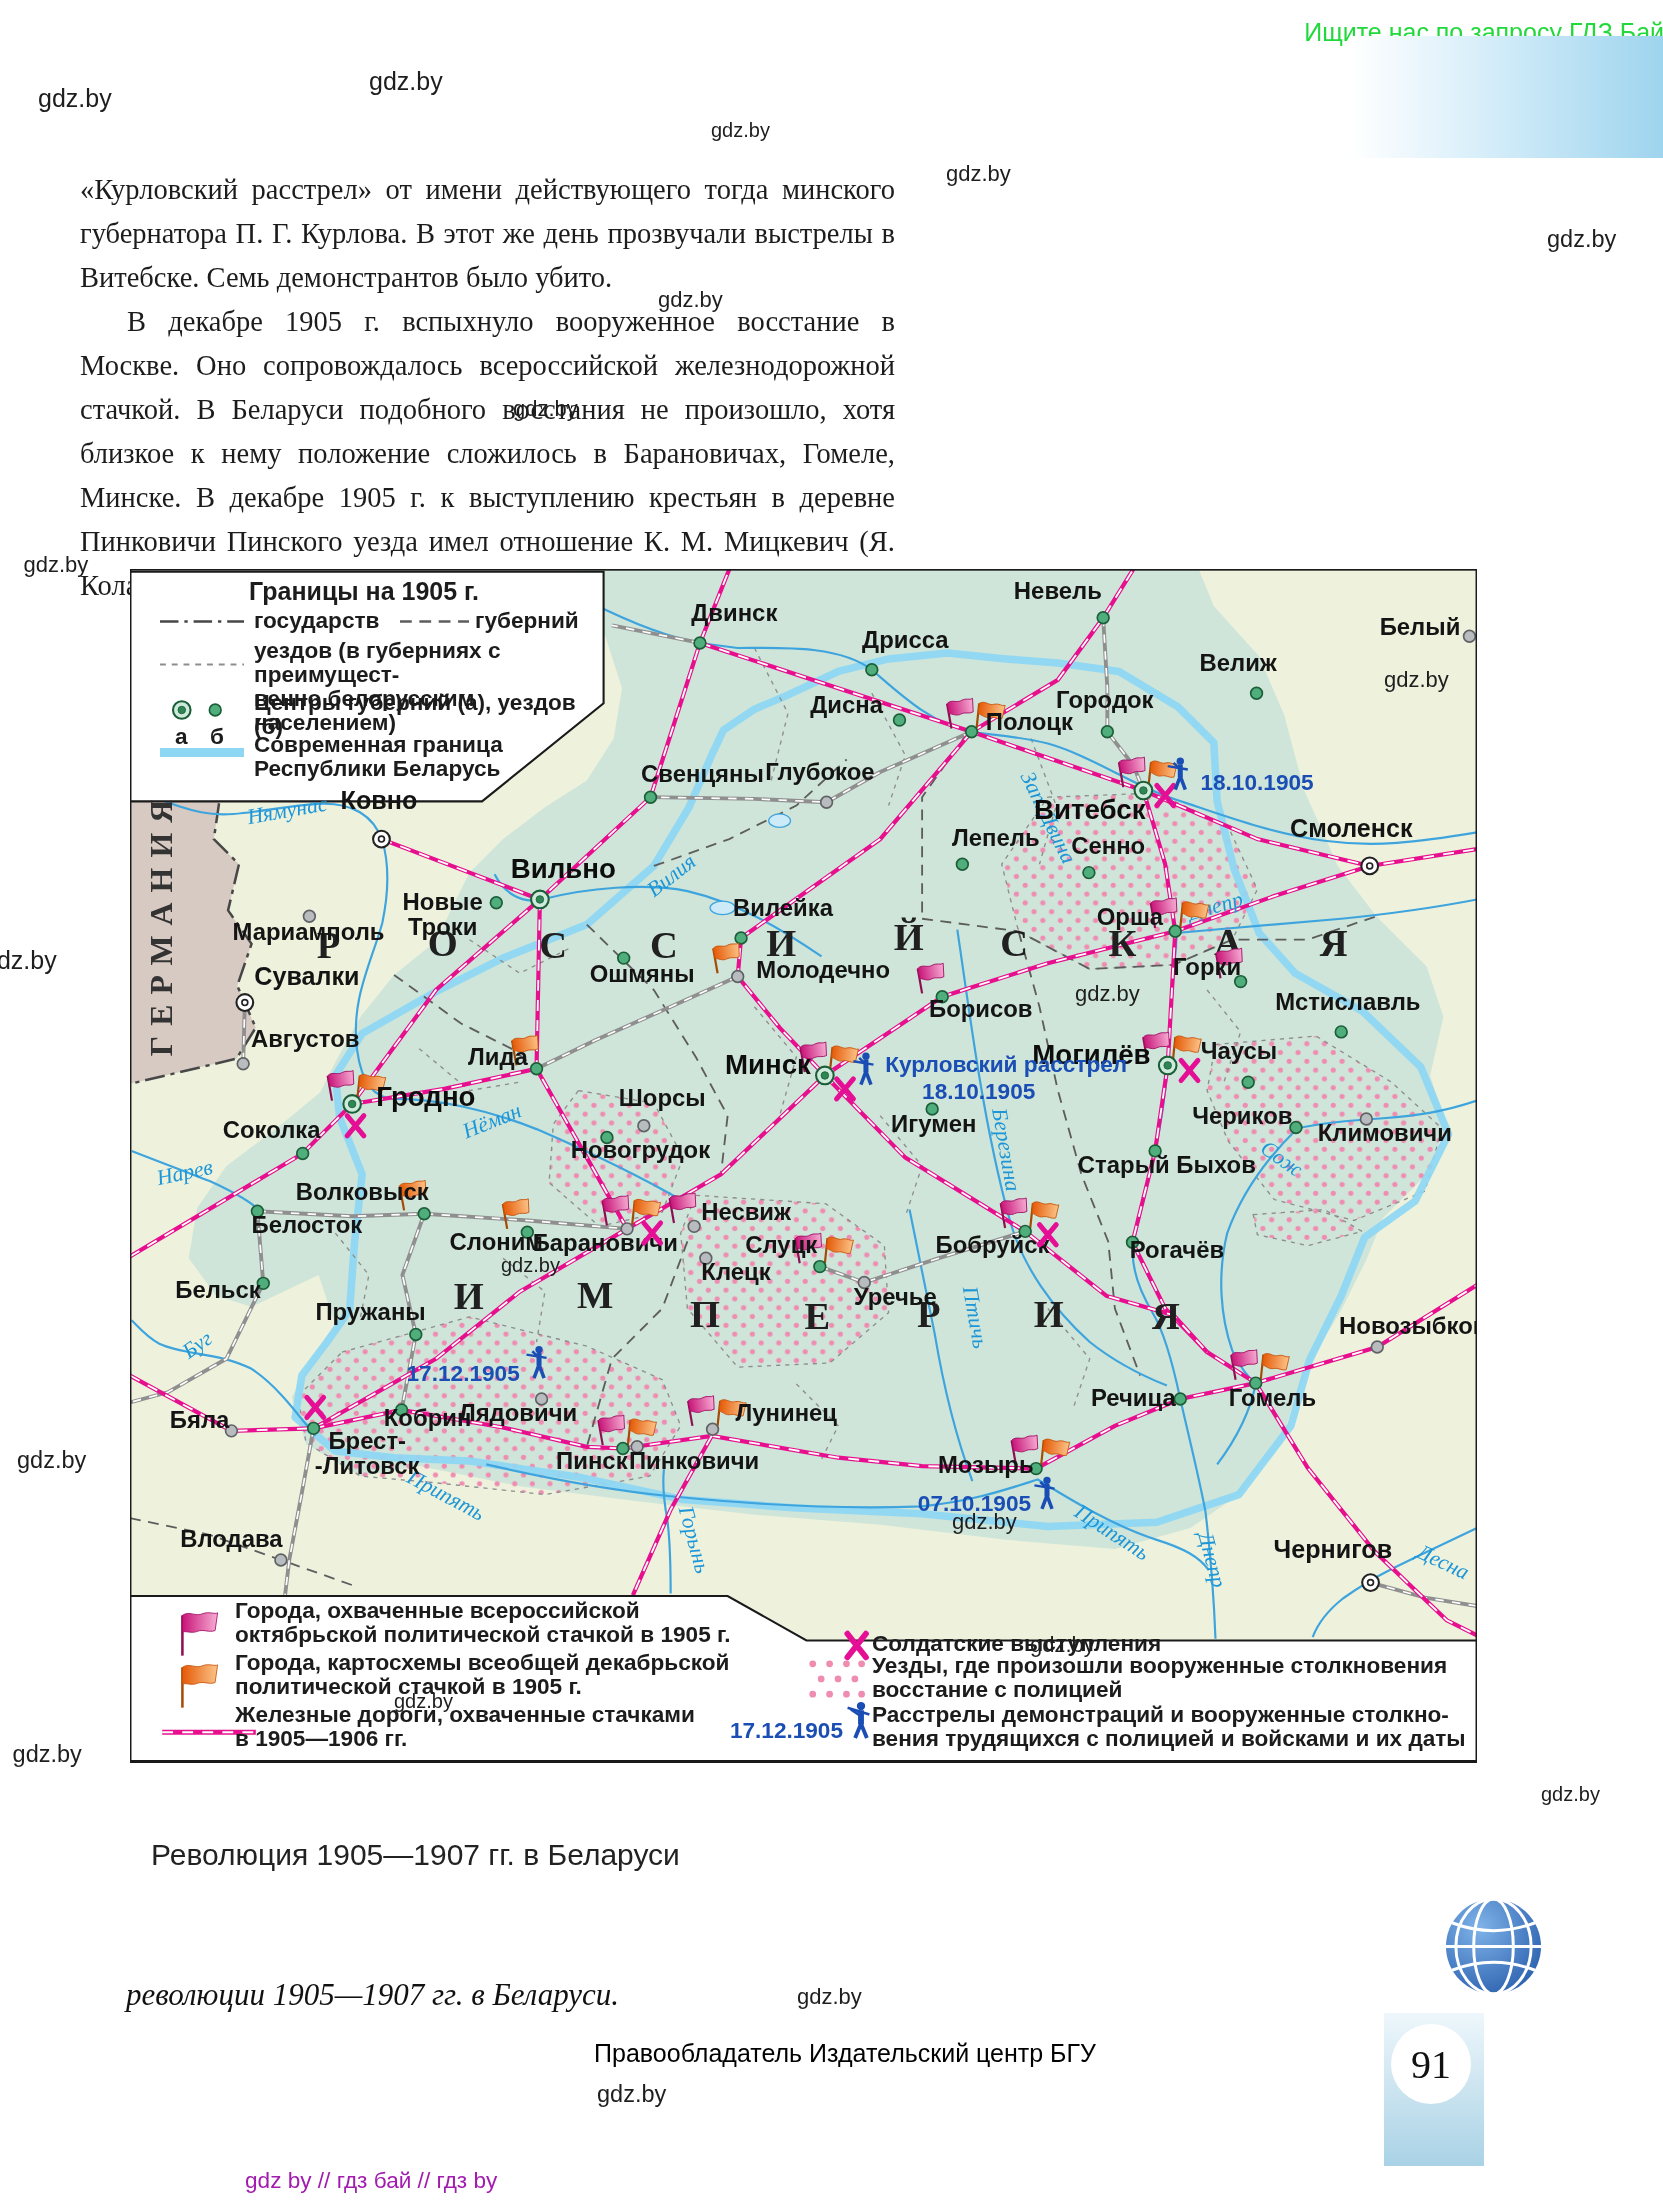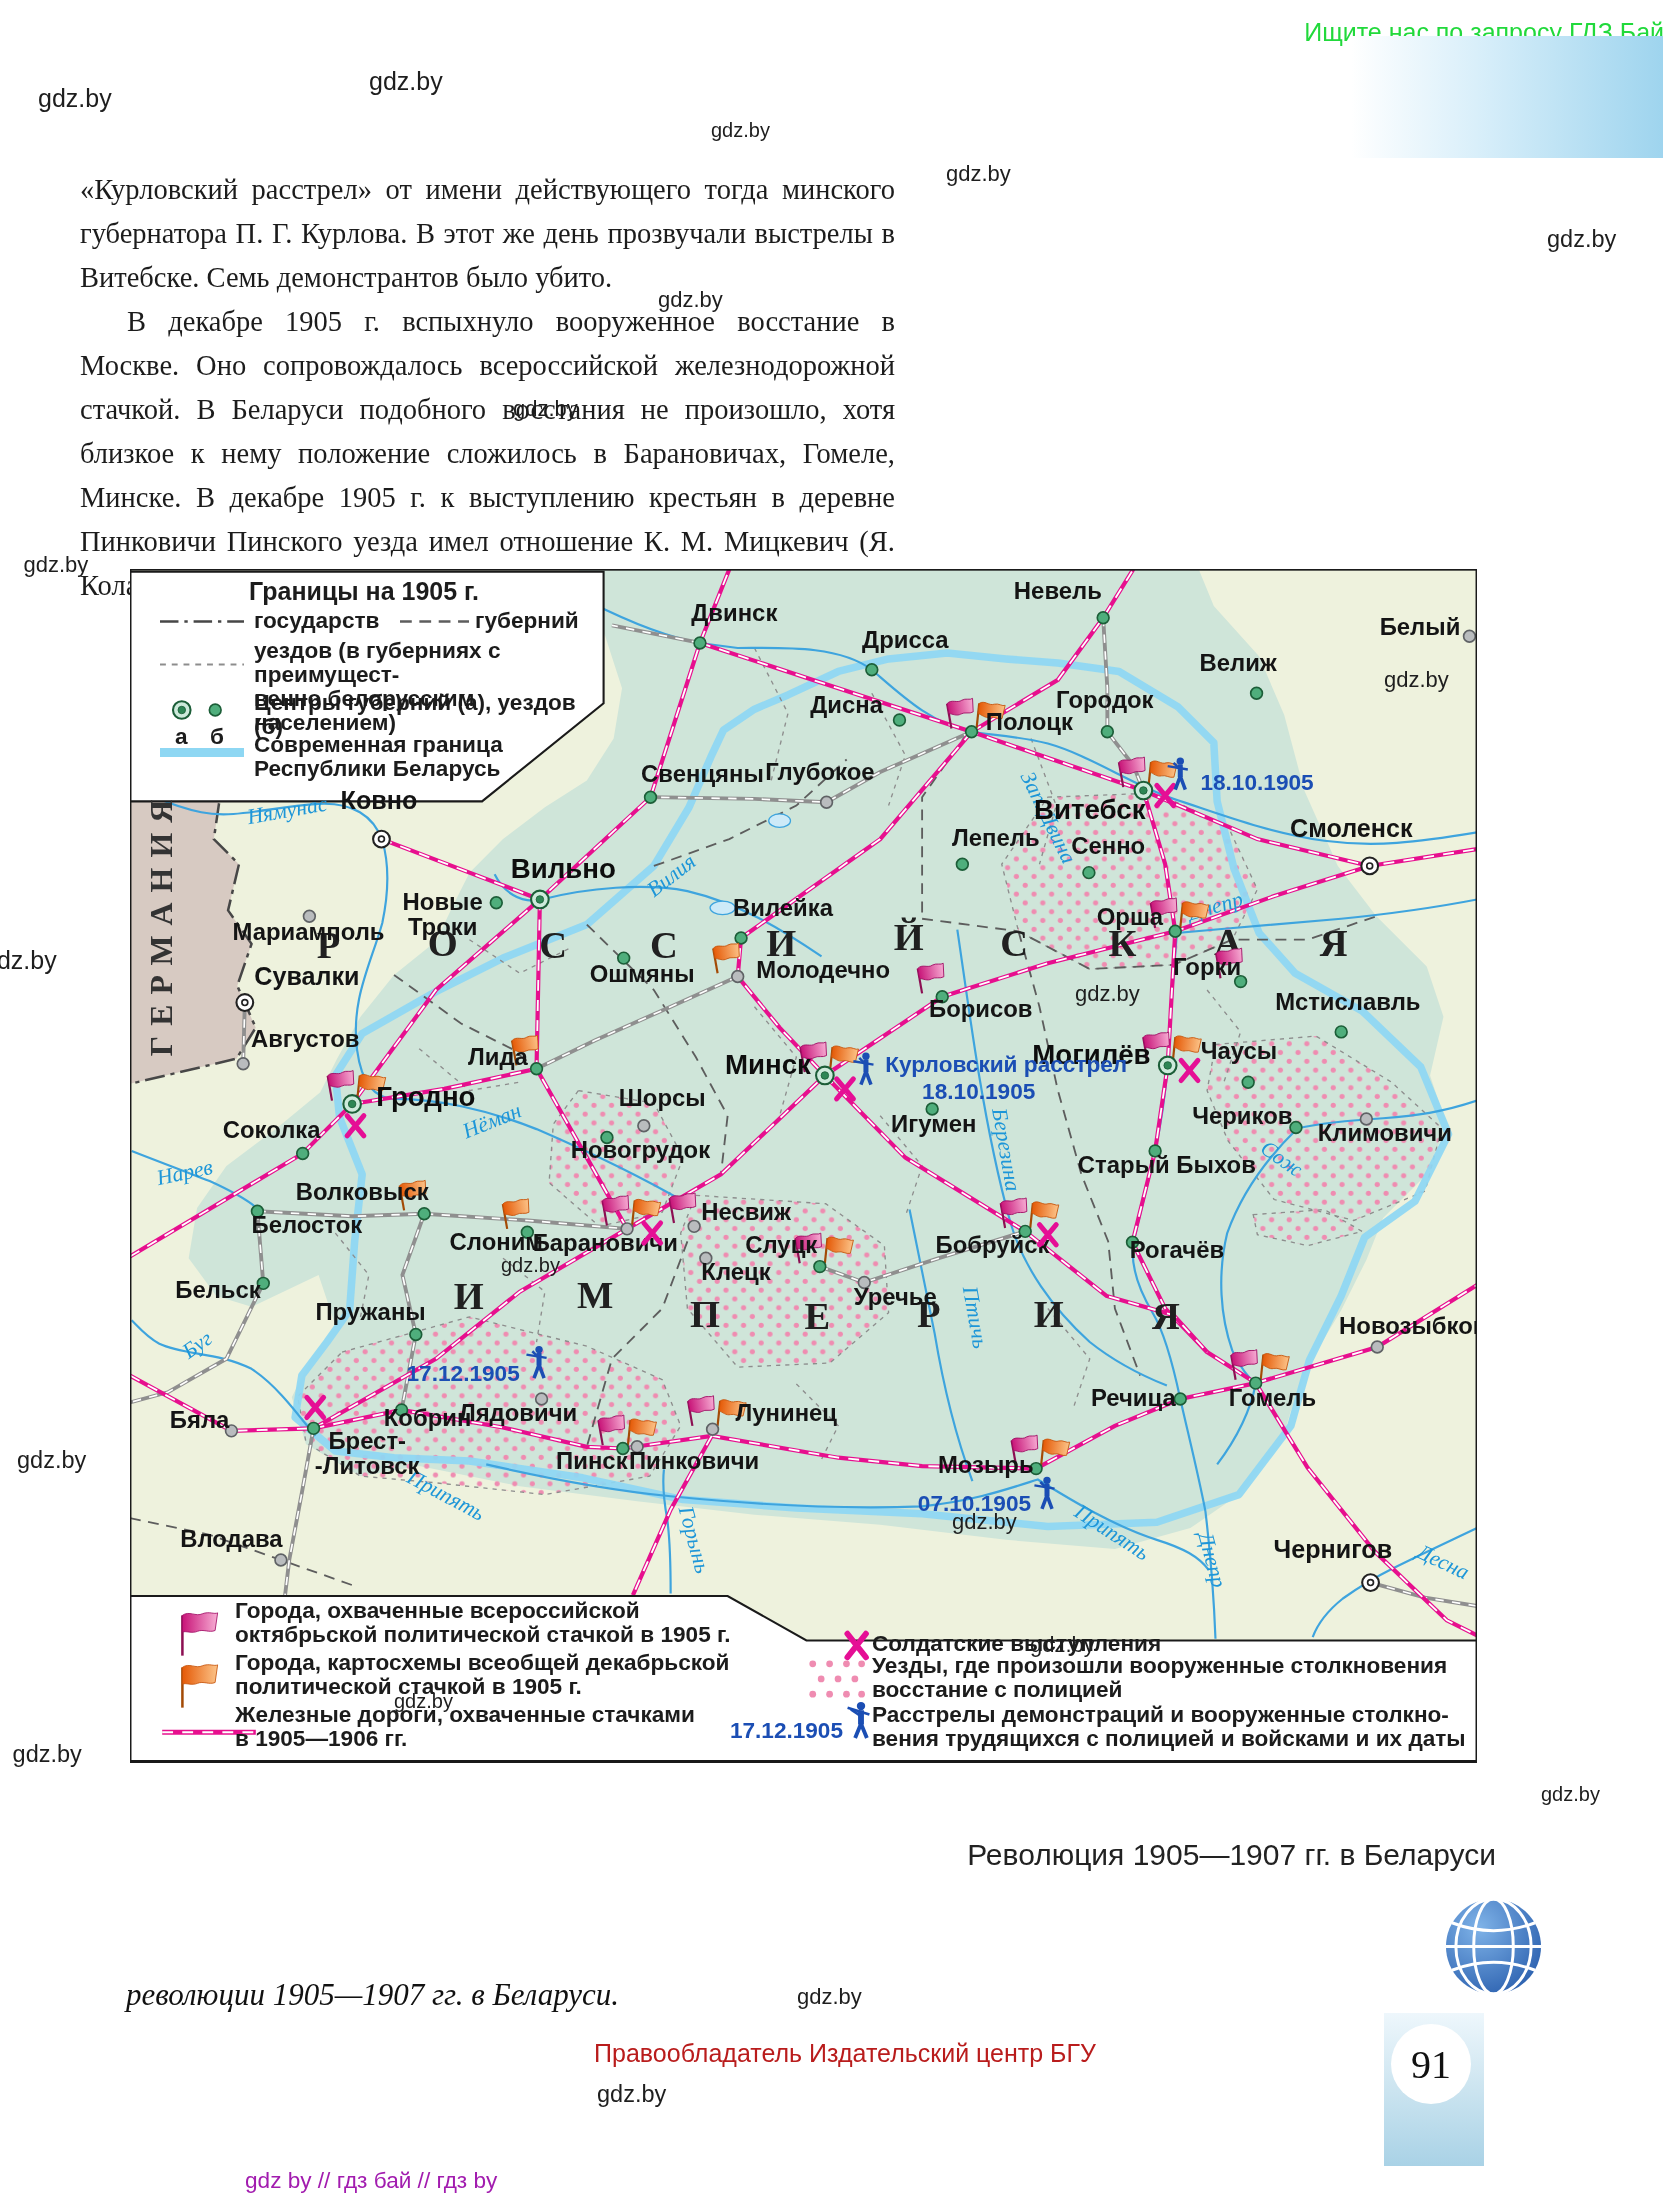--- a/index.html
+++ b/index.html
@@ -35,23 +35,23 @@
   .clo{font:700 30px "Liberation Sans",sans-serif;fill:#141414;}
   .bigL{font:700 46px "Liberation Serif",serif;fill:#202020;}
   .gerL{font:700 38px "Liberation Serif",serif;fill:#333;letter-spacing:12px;}
   .riv{font:italic 400 26px "Liberation Serif",serif;fill:#1d96d8;}
   .bnote{font:700 27px "Liberation Sans",sans-serif;fill:#1b4eb4;}
   
   .lt{left:0;top:0;width:474px;height:232px;color:#1c1c1c;}
   .lt .t{position:absolute;left:0;top:8.4px;width:468px;text-align:center;font:700 25px "Liberation Sans",sans-serif;}
   .lt .lab{position:absolute;font:700 22.6px/24px "Liberation Sans",sans-serif;}
   .lgrow{position:absolute;font:700 22.6px/24px "Liberation Sans",sans-serif;color:#1c1c1c;}
-  .caption{left:151px;top:1838px;width:1345px;text-align:right;font:400 30px "Liberation Sans",sans-serif;color:#222;}
+  .caption{left:151px;top:1838px;width:1345px;text-align:left;font:400 30px "Liberation Sans",sans-serif;color:#222;}
   .task{left:126px;top:1905px;width:1325px;font:italic 400 31px/60px "Liberation Serif",serif;color:#111;}
-  .footer{left:258px;top:2039px;width:1174px;text-align:center;font:400 25px "Liberation Sans",sans-serif;color:#b91c1c;}
+  .footer{left:258px;top:2039px;width:1174px;text-align:center;font:400 25px "Liberation Sans",sans-serif;color:#000000;}
   .pagebar{left:1384px;top:2013px;width:100px;height:153px;
            background:linear-gradient(180deg,#eef7fc 0%,#cfe6f1 45%,#a9d2e6 100%);}
   .pagecircle{left:1391px;top:2024px;width:80px;height:80px;border-radius:50%;background:#fff;
               display:flex;align-items:center;justify-content:center;
               font:400 40px "Liberation Serif",serif;color:#111;}
   .links{left:245px;top:2168px;width:1174px;text-align:left;font:400 22.6px "Liberation Sans",sans-serif;color:#a21caf;}
 </style>
 </head>
 <body>
 

